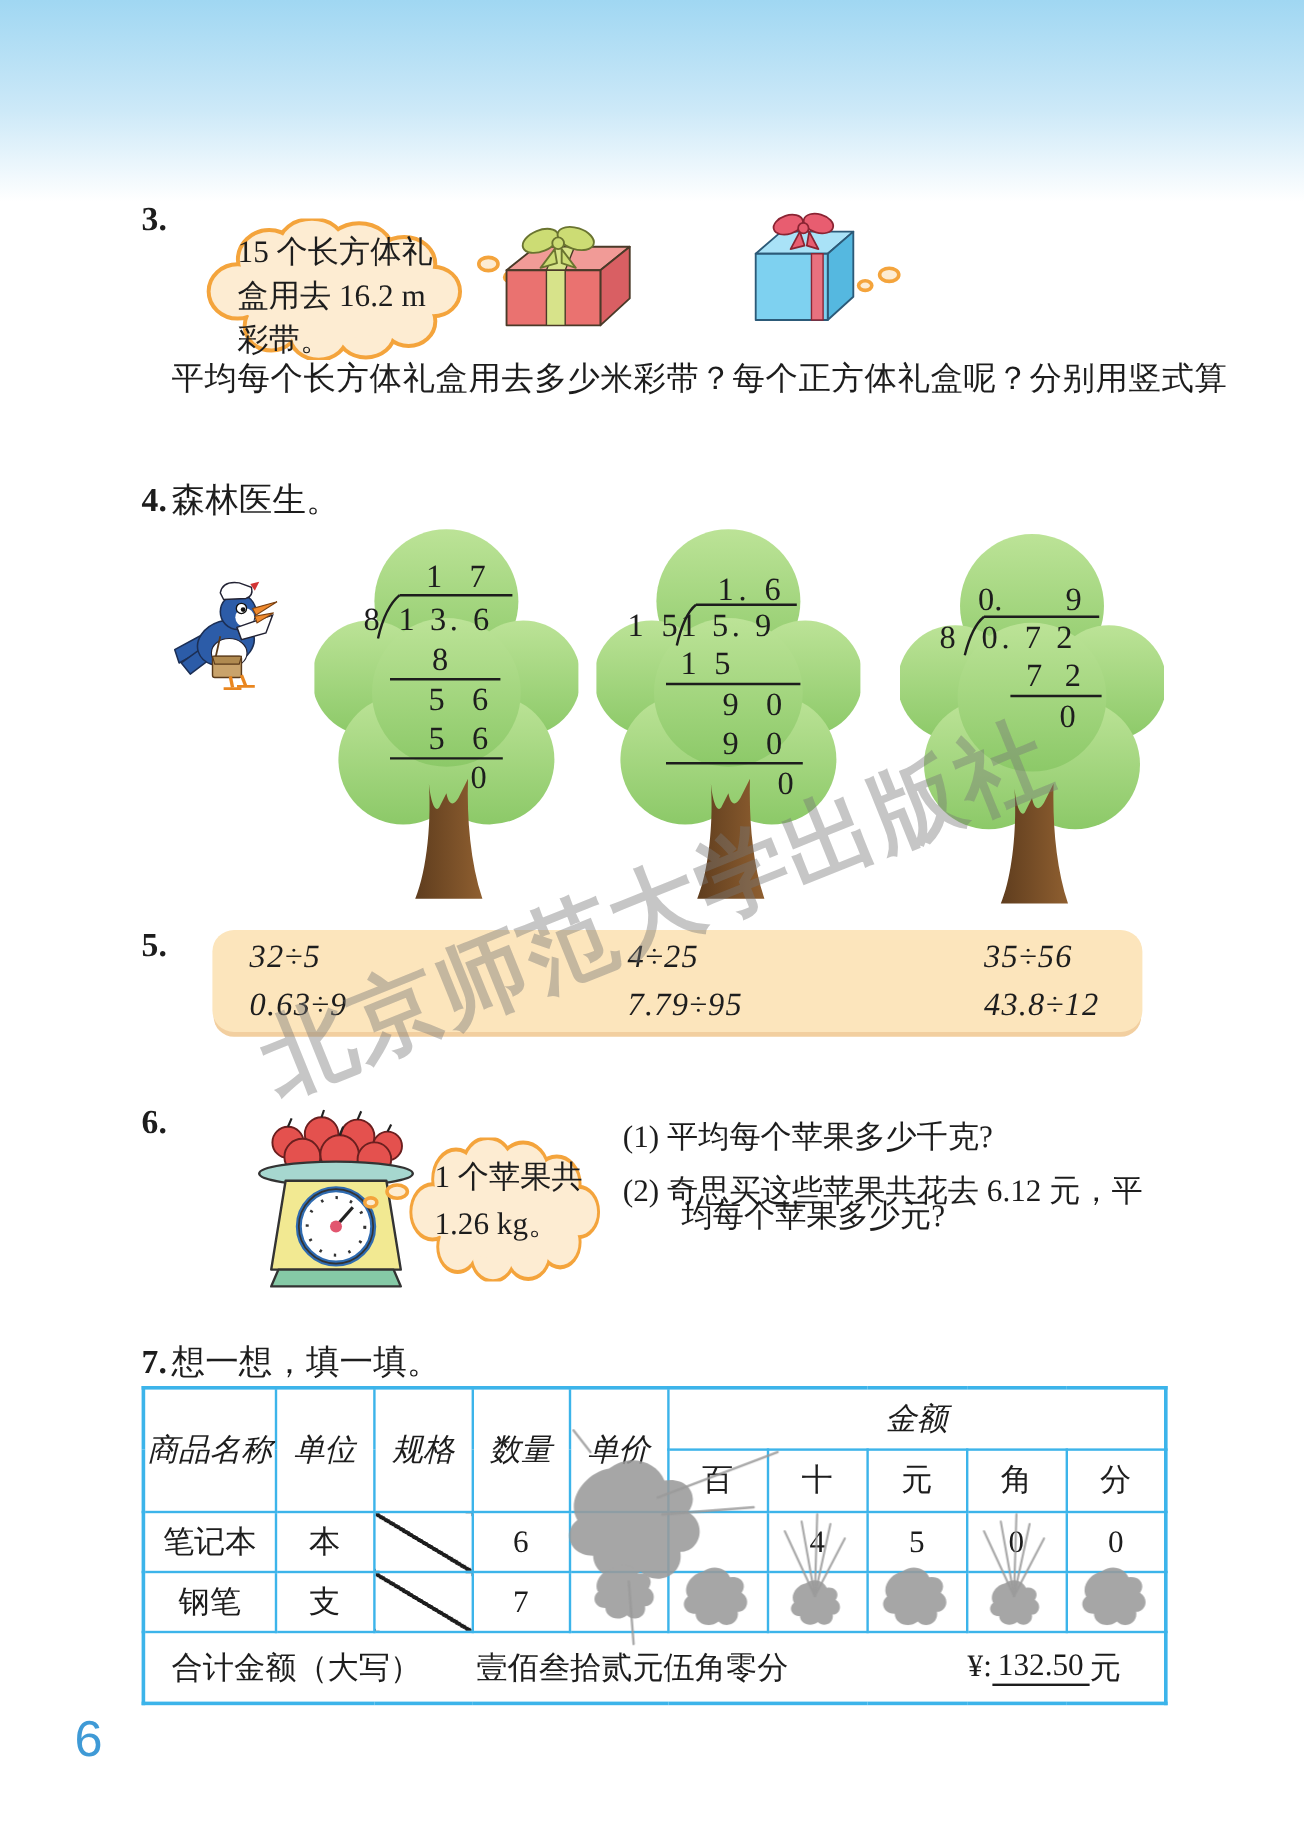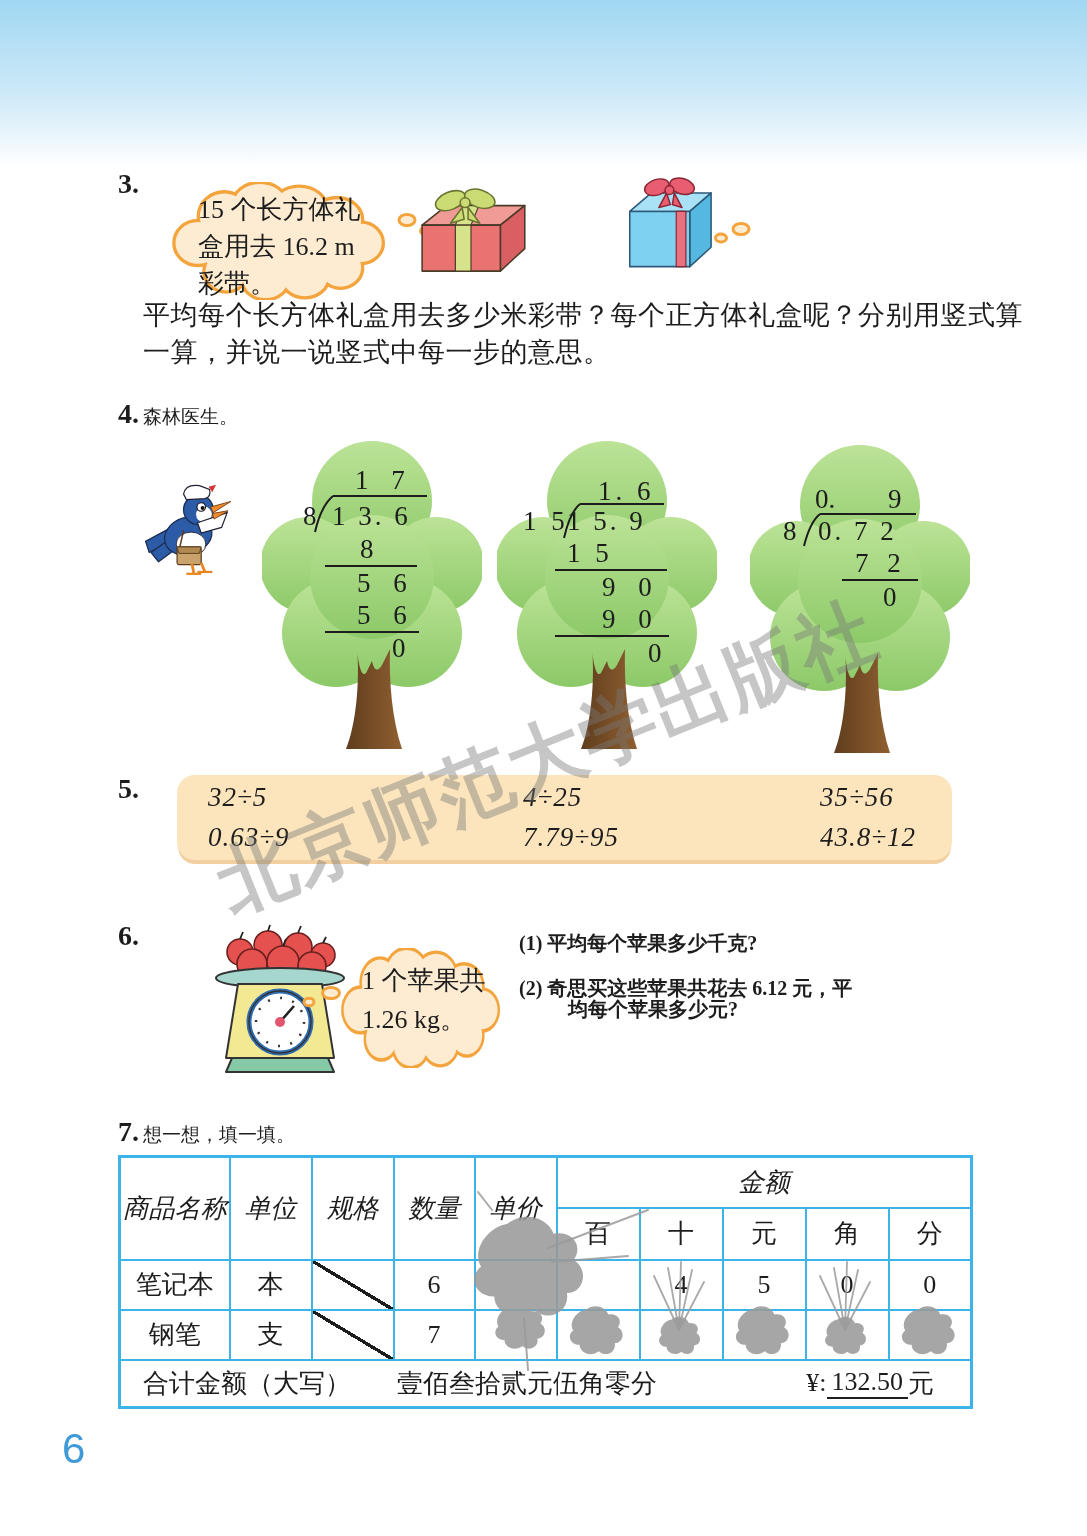--- a/index.html
+++ b/index.html
@@ -2,37 +2,37 @@
 <html><head>
 <meta charset="utf-8">
 <style>
   html,body{margin:0;padding:0;background:#fff;}
   .page{position:relative;width:1087px;height:1536px;background:#fff;overflow:hidden;
         font-family:"Liberation Serif","DejaVu Serif",serif;color:#1d1d1d;}
   .abs{position:absolute;}
   .top-grad{left:0;top:0;width:1087px;height:168px;
             background:linear-gradient(180deg,#a0d7f2 0%,#cde9f8 55%,#ffffff 100%);}
   .exnum{font-weight:bold;font-size:28px;}
-  .extitle{font-size:19px;}
+  .extitle{font-size:28px;}
   .para{font-size:27px;letter-spacing:.5px;white-space:nowrap;}
   .bubble-text{font-size:26px;line-height:37px;white-space:nowrap;}
   .cloud-svg{position:absolute;left:0;top:0;width:100%;height:100%;}
   .items-font{font-size:27px;letter-spacing:1px;white-space:nowrap;font-style:italic;}
-  .qtext{font-size:20px;white-space:nowrap;font-weight:bold;}
+  .qtext{font-size:26px;white-space:nowrap;}
   .ex5-box{background:#fce5bc;border-radius:18px;box-shadow:0 5px 0 -1px #f2cfa0;}
   .watermark{font-size:76px;font-weight:bold;color:rgba(118,118,118,.42);white-space:nowrap;
              transform:rotate(-22deg);transform-origin:left center;letter-spacing:2px;z-index:6;pointer-events:none;}
   .ld-text{font-family:"Liberation Serif","DejaVu Serif",serif;font-size:27px;fill:#1d1d1d;}
   table.bill{border-collapse:collapse;table-layout:fixed;width:852px;
              font-size:26px;background:transparent;z-index:3;}
   table.bill th,table.bill td{border:2px solid #3cb4ea;text-align:center;vertical-align:middle;
              font-weight:normal;padding:0;}
   table.bill{border:3px solid #3cb4ea;}
   .slash-cell{background-image:linear-gradient(to top right,transparent 47.5%,#1d1d1d 47.5%,#1d1d1d 51.5%,transparent 51.5%);}
-  .bill-footer{height:48px;}
+  .bill-footer{height:60px;}
   .footer-flex{display:flex;align-items:center;padding:0 36px 0 22px;}
   .footer-val{margin-left:46px;}
   .footer-amt{border-bottom:2px solid #1d1d1d;padding:0 5px;}
   .pagenum{font-family:"Liberation Sans","DejaVu Sans",sans-serif;font-size:42px;color:#3f9ad6;}
   svg{display:block;}
 </style>
 </head>
 <body>
 
 <div class="page">
@@ -142,21 +142,20 @@
     </g>
   </svg>
 
   <svg class="abs" style="left:712px;top:220px;" width="42" height="26">
     <ellipse cx="9" cy="18" rx="5.5" ry="4" fill="#fdecd2" stroke="#f4a43c" stroke-width="3"></ellipse>
     <ellipse cx="29" cy="9" rx="8" ry="5.5" fill="#fdecd2" stroke="#f4a43c" stroke-width="3"></ellipse>
   </svg>
 
 
   <div class="abs para" style="left:143px;top:297px;">平均每个长方体礼盒用去多少米彩带？每个正方体礼盒呢？分别用竖式算</div>
-  <div class="abs para" style="left:143px;top:334px;">一算，并说一说竖式中每一步的意思。</div>
 
   <div class="abs" style="left:118px;top:398px;">
     <span class="exnum">4.</span>
     <span class="extitle">森林医生。</span>
   </div>
 
   <svg class="abs" style="left:140px;top:482px;" width="102" height="102" viewBox="0 0 110 110">
     <g stroke="#1c2f55" stroke-width="1.4" stroke-linejoin="round">
       <polygon points="6,64 32,50 28,66 10,76" fill="#2c5ca8"></polygon>
       <polygon points="12,76 34,60 36,74 20,86" fill="#2c5ca8"></polygon>

